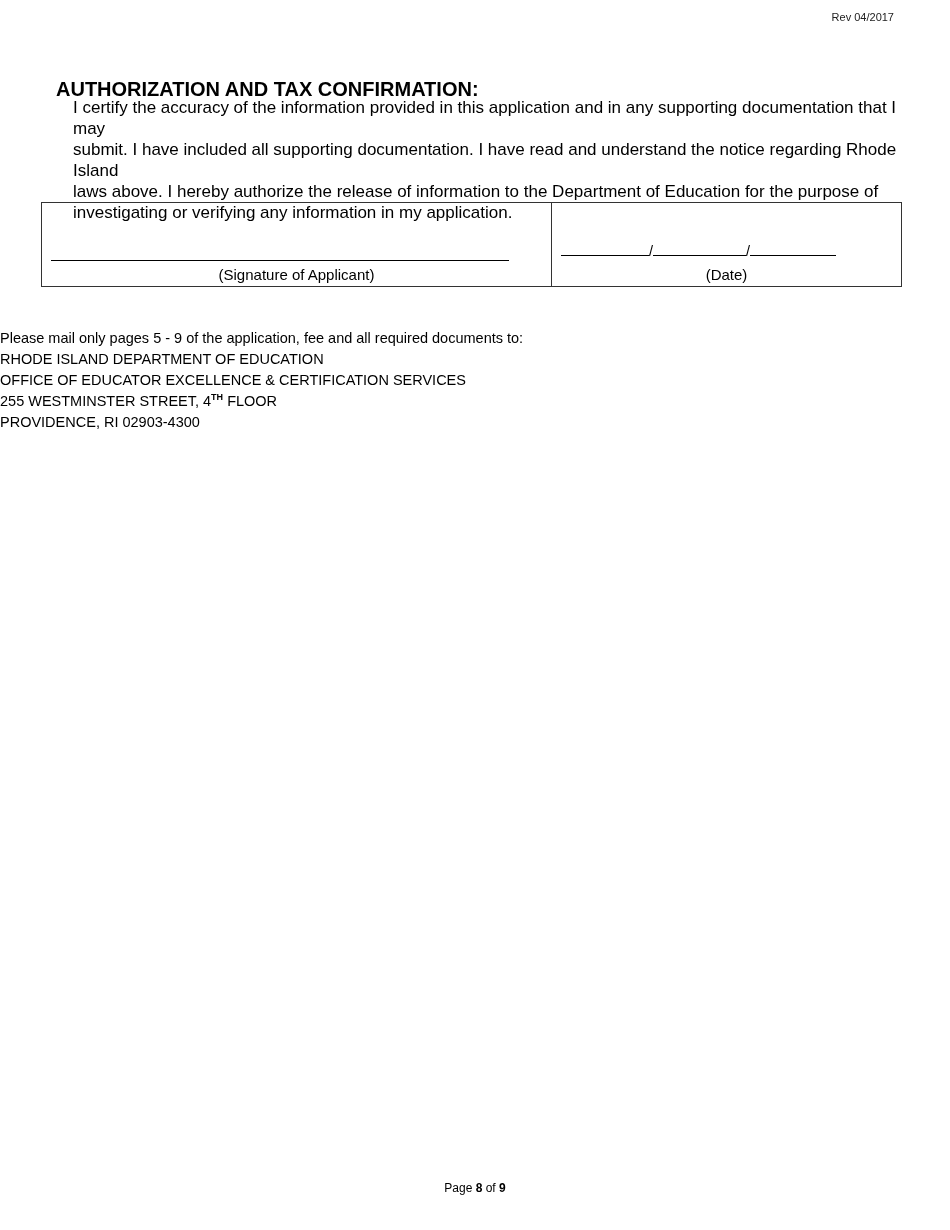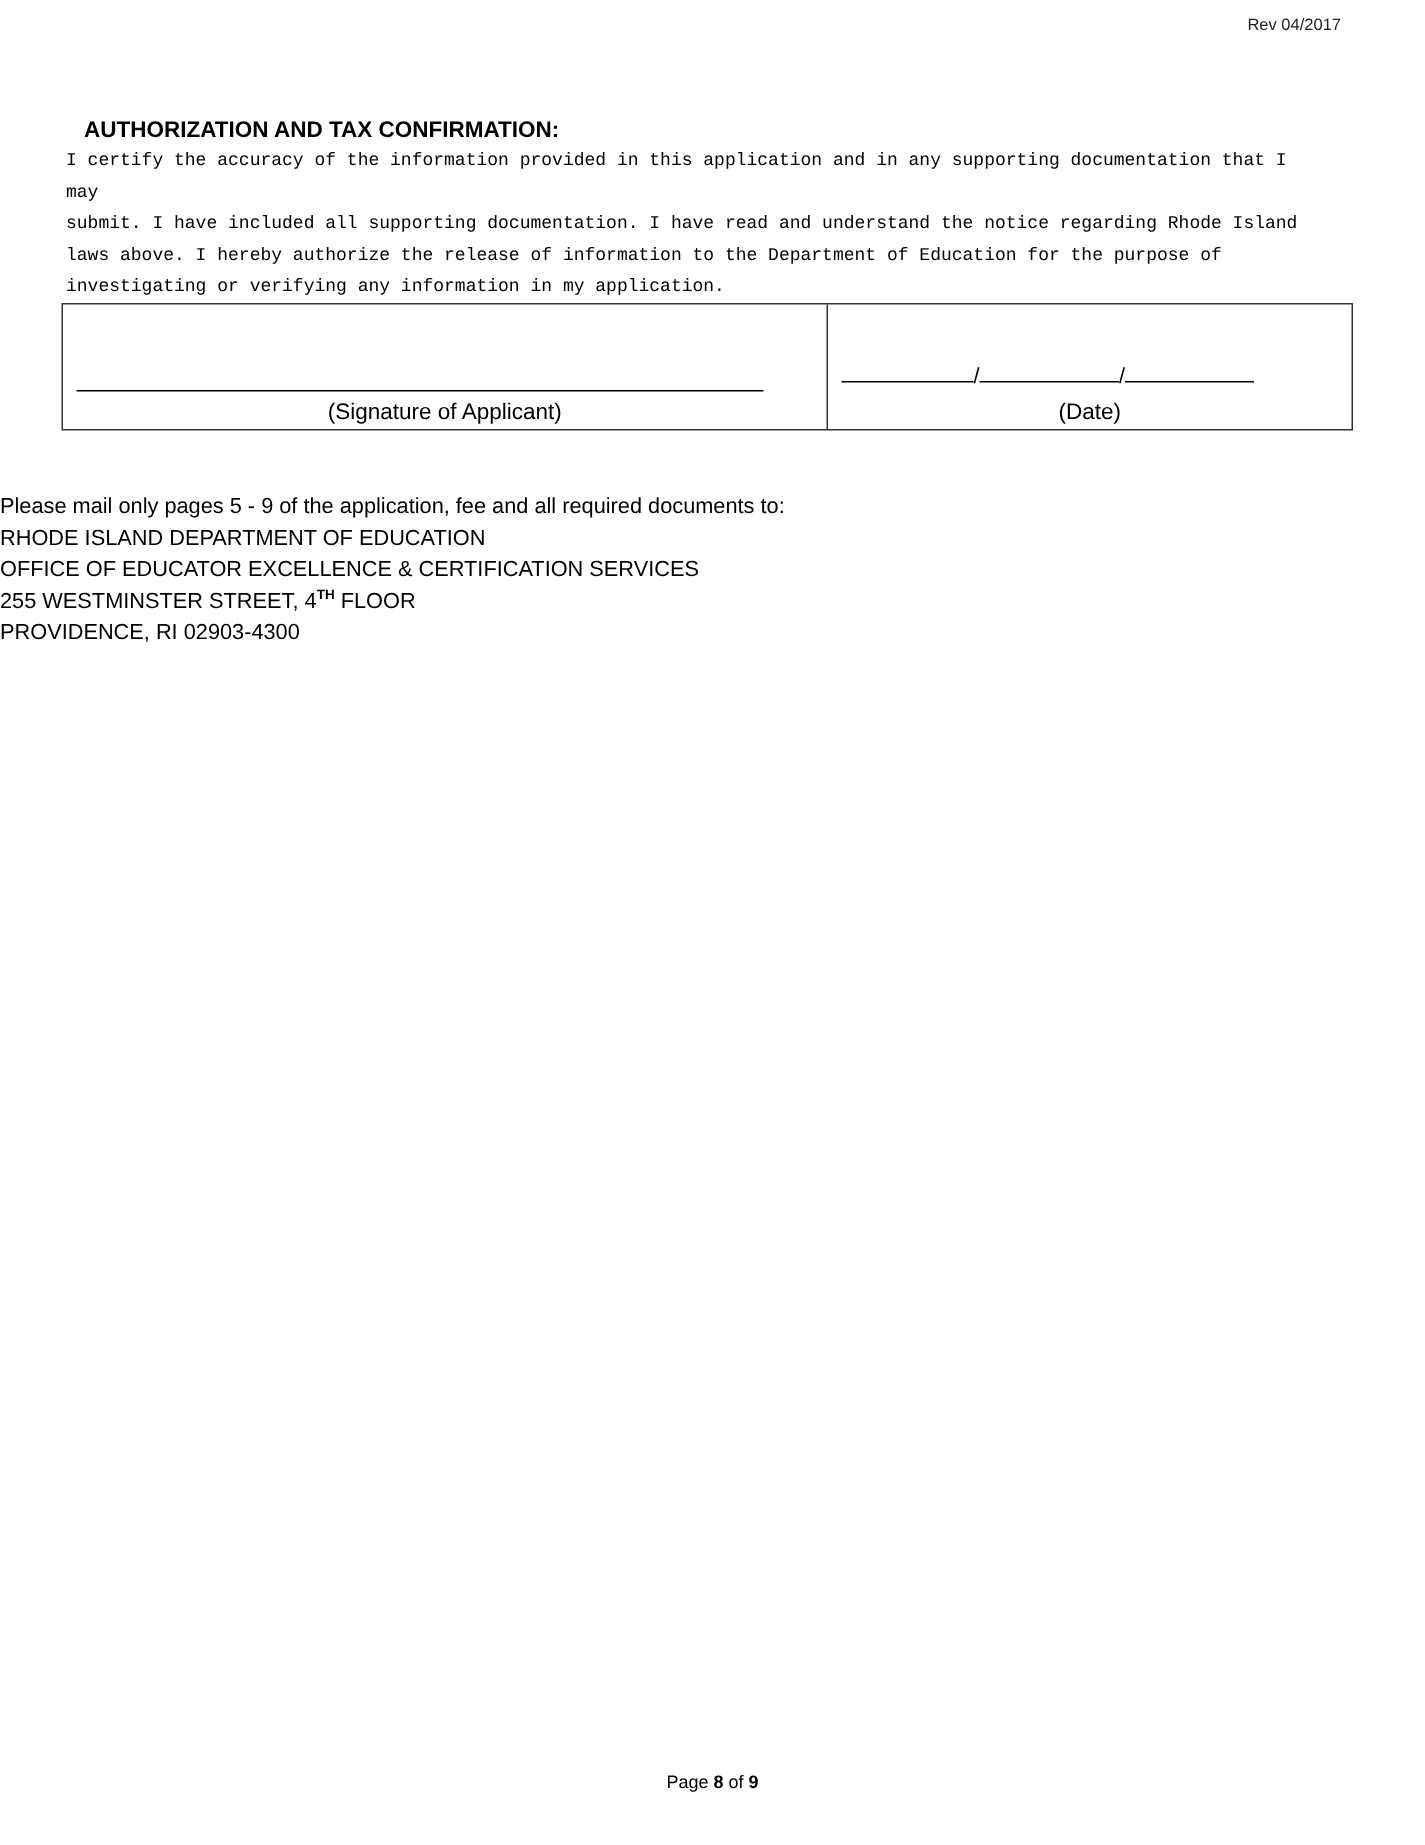--- a/index.html
+++ b/index.html
@@ -7,25 +7,25 @@
     width: 950px; height: 1230px; position: relative; overflow: hidden;
     font-family: "Liberation Sans", "DejaVu Sans", sans-serif;
     color: #000;
   }
   .rev {
     position: absolute; top: 11px; right: 56px;
     font-size: 11px; color: #222; margin-left: 45px;
   }
   .section-title {
     position: absolute; left: 56px; top: 78px;
-    font-size: 15px; font-weight: bold;
+    font-size: 20px; font-weight: bold;
   }
   .body-text {
-    position: absolute; left: 44px; top: 97px; width: 830px;
-    font-size: 12px; line-height: 21px; font-family: Liberation Mono, monospace;
+    position: absolute; left: 73px; top: 97px; width: 830px;
+    font-size: 17px; line-height: 21px;
   }
   .sig-table {
     position: absolute; left: 41px; top: 202px; width: 861px; height: 85px;
     border: 1px solid #333; box-sizing: border-box; display: flex;
   }
   .sig-cell {
     position: relative; box-sizing: border-box; height: 100%;
   }
   .sig-cell.left { width: 510px; border-right: 1px solid #333; }
   .sig-cell.right { flex: 1; }

